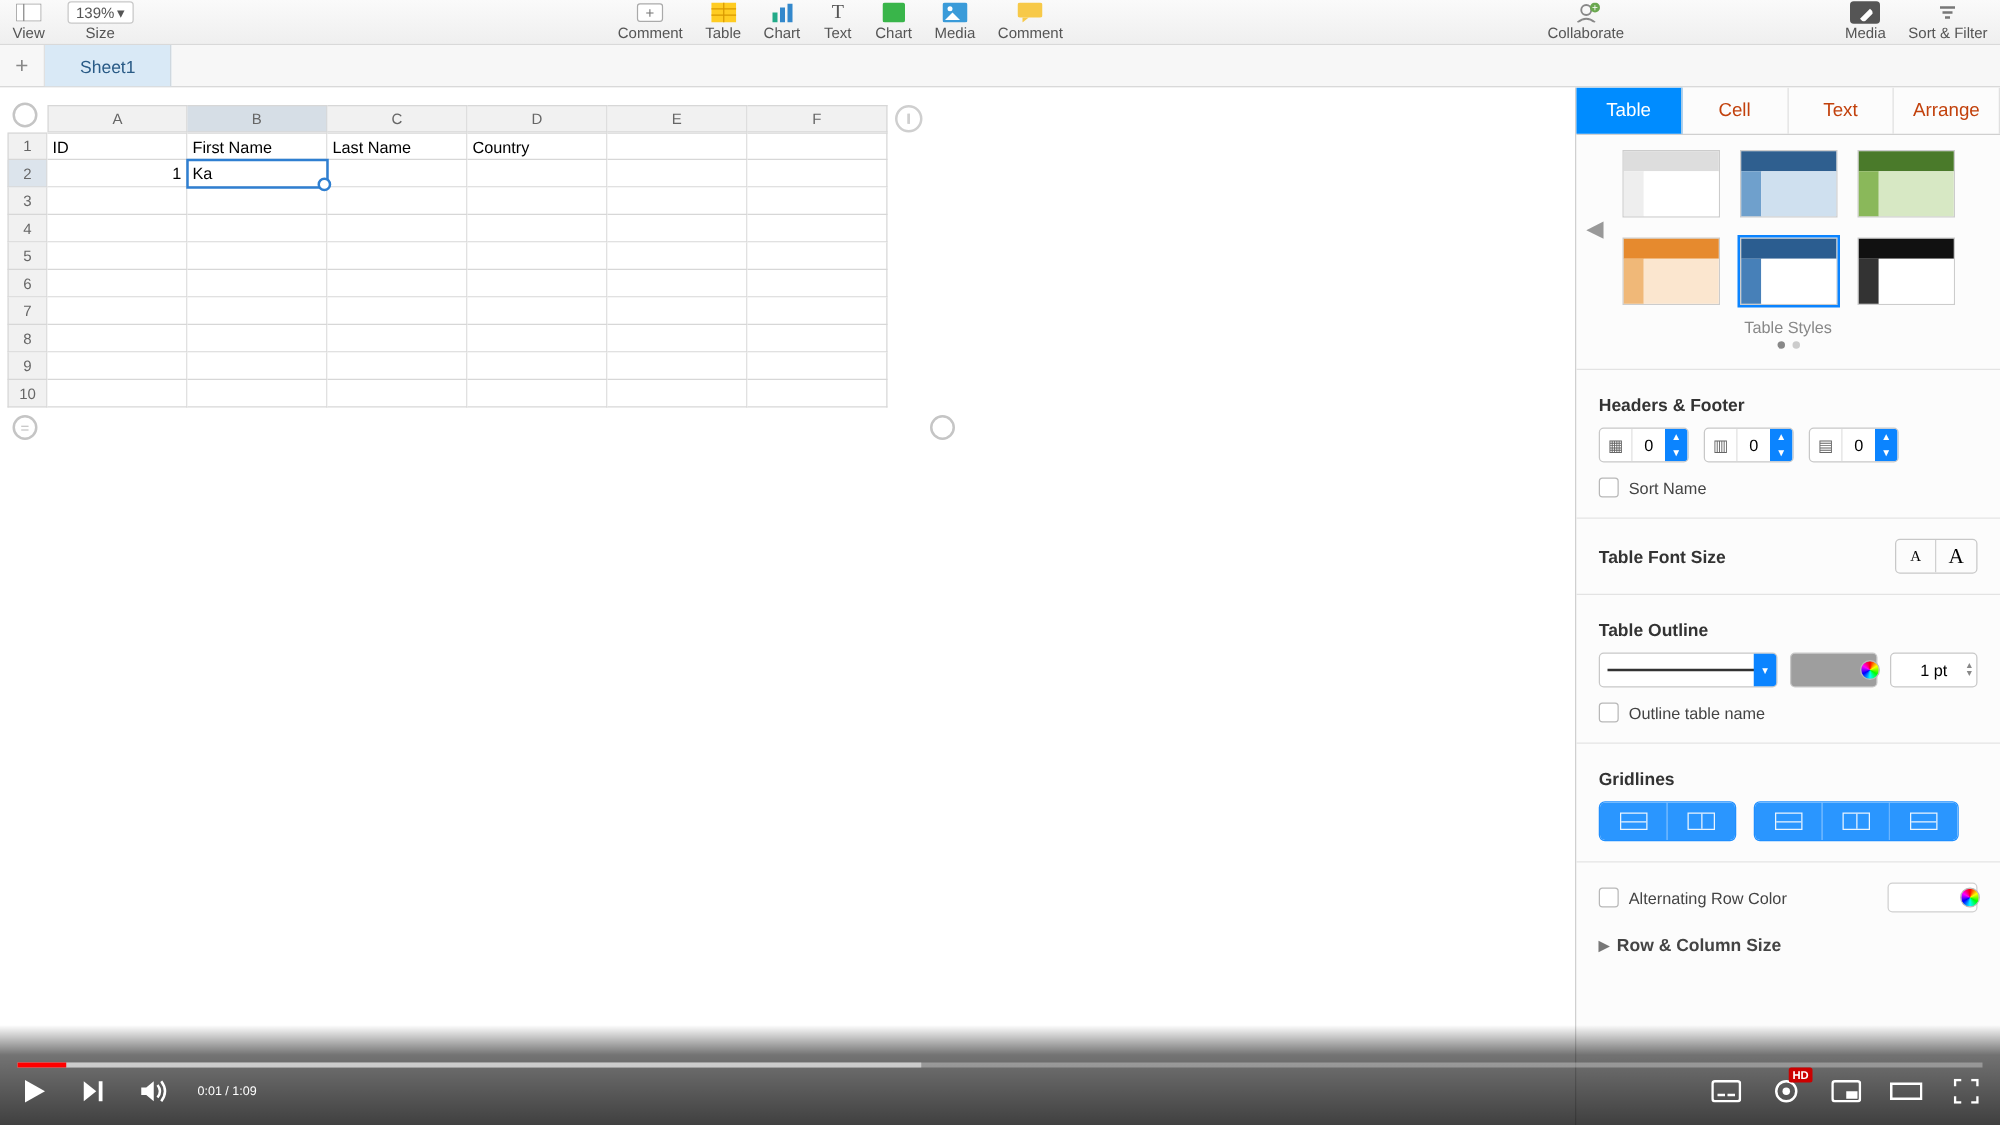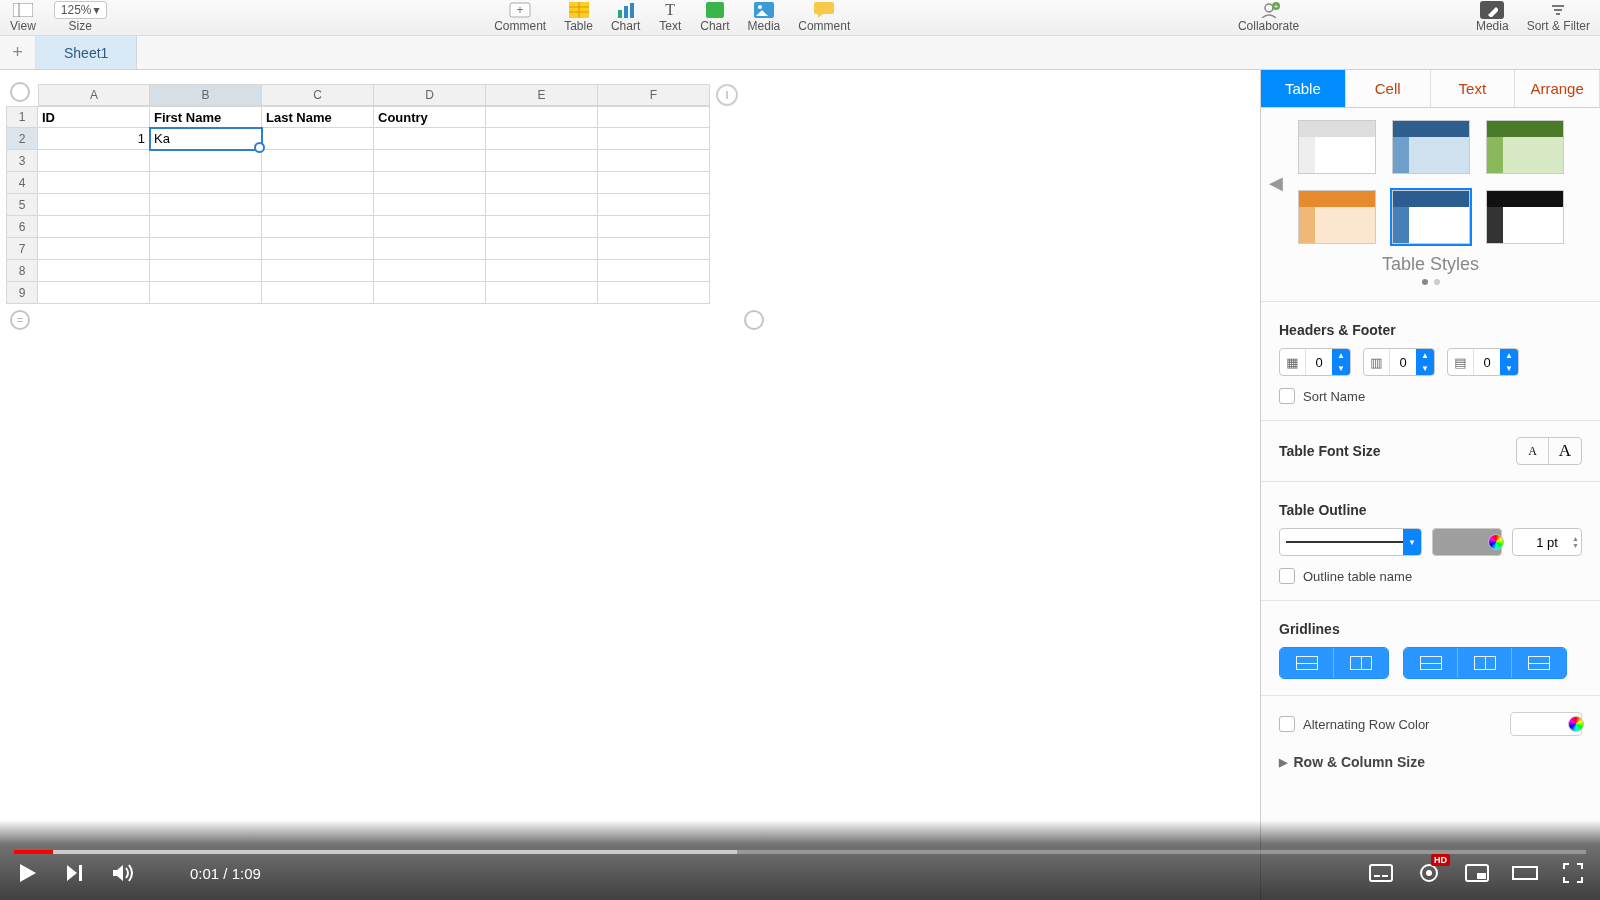--- a/index.html
+++ b/index.html
@@ -36,31 +36,31 @@
   .col-h:first-child { border-left:1px solid #d7d7d7; }
   .col-h.active { background:#d6dee6; }
   .row { display:flex; }
   .row-h { width:32px; height:22px; background:#f1f1f1; border:1px solid #d7d7d7; border-top:none; display:flex; align-items:center; justify-content:center; font-size:12px; color:#666; }
   .row-h.active { background:#dce4ec; }
   .cell { width:112px; height:22px; border:1px solid #d7d7d7; border-top:none; border-left:none; padding:2px 4px; font-size:13px; display:flex; align-items:center; background:#fff; }
   .cell.right { justify-content:flex-end; }
   .cell.sel { outline:2px solid #2f7fd1; outline-offset:-1px; position:relative; }
   .cell.sel::after { content:""; position:absolute; right:-4px; bottom:-4px; width:7px; height:7px; background:#fff; border:2px solid #2f7fd1; border-radius:50%; }
   .body-rows .row:first-child .row-h { border-top:1px solid #d7d7d7; }
-  .body-rows .row:first-child .cell { border-top:1px solid #d7d7d7;font-weight:bold; }
+  .body-rows .row:first-child .cell { border-top:1px solid #d7d7d7; }
   .col-end { width:22px;height:22px;border:2px solid #cfcfcf;border-radius:50%;background:#fff;margin-left:6px;position:relative; }
   .col-end::before,.col-end::after{content:"";position:absolute;left:50%;top:50%;width:2px;height:8px;background:#cfcfcf;transform:translate(-50%,-50%);}
 
   
   .insp-body { padding:12px 18px; }
   .styles-grid { display:flex; gap:16px; justify-content:center; flex-wrap:wrap; position:relative; }
   .style-thumb { width:78px; height:54px; border:1px solid #ccc; display:grid; grid-template-columns:22% 1fr; grid-template-rows:30% 1fr; }
   .st-h { grid-column:1/3; } .st-l {} .st-b {}
   .styles-nav-arrow { position:absolute; left:-10px; top:42%; color:#999; font-size:18px; }
-  .styles-caption { text-align:center; color:#888; margin-top:10px; font-size:18px; }
+  .styles-caption { text-align:center; color:#888; margin-top:10px; font-size:13px; }
   .dots { display:flex; gap:6px; justify-content:center; margin-top:4px; }
   .dot { width:6px; height:6px; border-radius:50%; background:#ccc; }
 
   .section-title { font-weight:600; margin:20px 0 10px 0; color:#333; font-size:14px; }
   .hf-row { display:flex; gap:12px; }
   .hf-item { display:flex; align-items:center; border:1px solid #c8c8c8; border-radius:4px; overflow:hidden; background:#fff; }
   .hf-icon { width:26px; height:26px; display:flex; align-items:center; justify-content:center; color:#666; border-right:1px solid #e2e2e2; }
   .hf-val { width:26px; text-align:center; }
   .hf-step { width:18px; background:#0b84ff; color:#fff; display:flex; flex-direction:column; height:26px; }
   .hf-step div { flex:1; display:flex; align-items:center; justify-content:center; font-size:8px; }
@@ -99,41 +99,41 @@
 
   .sep { border-top:1px solid #e3e3e3; margin:16px -18px; }
 
   
   .video-bar { position:absolute; left:0; right:0; bottom:0; height:80px; background:linear-gradient(to top, rgba(0,0,0,0.75), rgba(0,0,0,0.55) 70%, rgba(0,0,0,0)); display:flex; flex-direction:column; justify-content:flex-end; }
   .progress { height:4px; background:rgba(255,255,255,0.3); position:relative; margin:0 14px 6px 14px; }
   .progress .played { position:absolute; left:0; top:0; bottom:0; width:2.5%; background:#ff0000; }
   .progress .buffered { position:absolute; left:0; top:0; bottom:0; width:46%; background:rgba(255,255,255,0.5); }
   .controls { display:flex; align-items:center; padding:0 14px 14px 14px; gap:22px; color:#fff; }
   .ctrl-icon { width:26px; height:26px; display:flex; align-items:center; justify-content:center; }
-  .time { font-size:15px;margin-left:32px; }
+  .time { font-size:10px; }
   .controls .spacer { flex:1; }
   .hd-badge { position:relative; }
   .hd-badge::after { content:"HD"; position:absolute; top:-6px; right:-8px; background:#cc0000; color:#fff; font-size:9px; padding:1px 3px; border-radius:2px; font-weight:bold; }
 </style>
 </head>
 <body>
 
 <div class="toolbar">
   <div class="tb-group">
     <div class="tb-icon">
         <svg width="20" height="14">
           <rect x="0" y="0" width="20" height="14" fill="#fff" stroke="#888"></rect>
           <line x1="6" y1="0" x2="6" y2="14" stroke="#888"></line>
         </svg>
       </div>
     <span>View</span>
   </div>
   <div class="tb-group">
     <div class="tb-dropdown">
-        <span>125%</span>
+        <span>139%</span>
         <span>▾</span>
       </div>
     <span>Size</span>
   </div>
   <div class="spacer"></div>
   <div class="tb-group">
     <div class="tb-icon">
         <svg width="22" height="16">
           <rect x="1" y="1" width="20" height="14" rx="2" fill="#fff" stroke="#aaa"></rect>
           <text x="11" y="12" text-anchor="middle" font-size="12" fill="#777">+</text>
@@ -316,20 +316,29 @@
             <div class="row-h">8</div>
             <div class="cell"></div>
             <div class="cell"></div>
             <div class="cell"></div>
             <div class="cell"></div>
             <div class="cell"></div>
             <div class="cell"></div>
           </div>
         <div class="row">
             <div class="row-h">9</div>
+            <div class="cell"></div>
+            <div class="cell"></div>
+            <div class="cell"></div>
+            <div class="cell"></div>
+            <div class="cell"></div>
+            <div class="cell"></div>
+          </div>
+        <div class="row">
+            <div class="row-h">10</div>
             <div class="cell"></div>
             <div class="cell"></div>
             <div class="cell"></div>
             <div class="cell"></div>
             <div class="cell"></div>
             <div class="cell"></div>
           </div>
       </div>
       <div class="circle-handle" style="left:4px; bottom:-26px; top:auto; display:flex;align-items:center;justify-content:center;color:#bbb;font-size:12px;">=</div>
       <div class="circle-handle" style="right:-26px; bottom:-26px; top:auto; left:auto;"></div>

